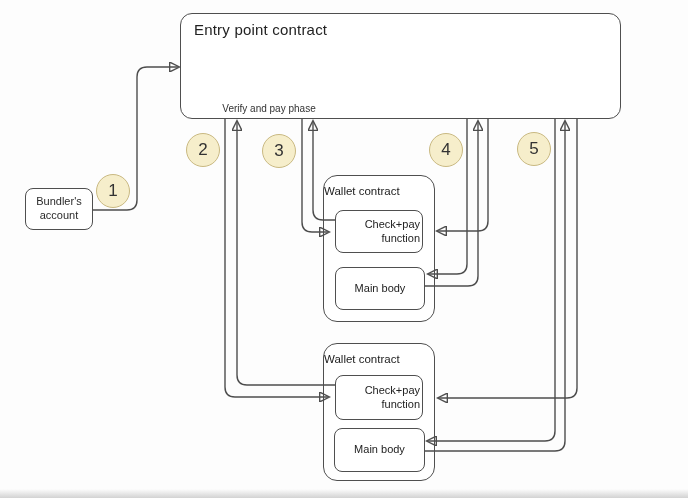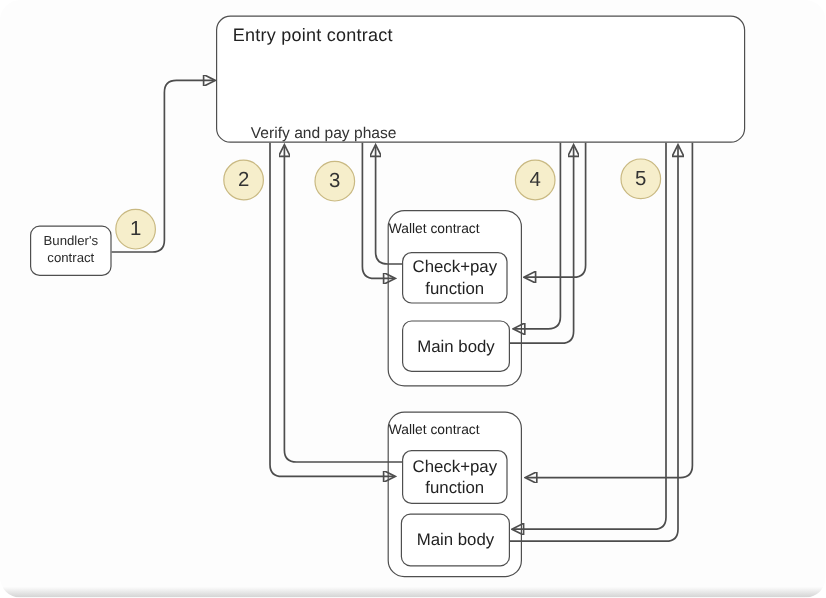--- a/index.html
+++ b/index.html
@@ -1,36 +1,36 @@
 <!DOCTYPE html>
 <html><head>
 <meta charset="utf-8">
 <style>
   html,body{margin:0;padding:0;background:#ffffff;}
   body{font-family:"Liberation Sans","DejaVu Sans",sans-serif;color:#2a2a2a;}
-  #stage{position:relative;width:688px;height:498px;background:#fdfdfd;overflow:hidden;border-radius:17px;}
+  #stage{position:relative;width:688px;height:498px;background:#fdfdfd;overflow:hidden;}
 
   .box{position:absolute;background:#ffffff;border:1.5px solid #4f4f4f;box-sizing:border-box;}
   .entry{left:180px;top:13px;width:441px;height:106px;border-radius:12px;}
   .entry-title{position:absolute;left:194px;top:21px;font-size:15px;letter-spacing:.2px;color:#222;}
-  .phase{position:absolute;top:103px;font-size:13px;color:#333;text-align:center;white-space:nowrap;}
+  .phase{position:absolute;top:103px;font-size:10px;color:#333;text-align:center;white-space:nowrap;}
   .phase.verify{left:209px;width:120px;}
   .phase.execute{left:443px;width:160px;}
 
   .bundler{left:25px;top:188px;width:68px;height:42px;border-radius:8px;
            display:flex;align-items:center;justify-content:center;text-align:center;
            font-size:11px;line-height:1.25;padding:2px;}
 
   .wallet{border-radius:14px;}
   .wallet.top{left:323px;top:175px;width:112px;height:147px;}
   .wallet.bottom{left:323px;top:343px;width:112px;height:138px;}
   .wallet-title{position:absolute;left:0;top:9px;width:100%;text-align:left;font-size:11.5px;color:#222;}
 
   .inner{border-radius:8px;display:flex;align-items:center;justify-content:center;
-         text-align:center;font-size:14px;line-height:1.25;color:#222;padding:2px;}
+         text-align:right;font-size:11px;line-height:1.25;color:#222;padding:2px;}
   .cp-top{left:335px;top:210px;width:88px;height:43px;}
   .mb-top{left:335px;top:267px;width:90px;height:43px;}
   .cp-bottom{left:335px;top:375px;width:88px;height:45px;}
   .mb-bottom{left:334px;top:428px;width:91px;height:44px;}
 
   .badge{position:absolute;width:34px;height:34px;border-radius:50%;
          background:#f6eecb;border:1.5px solid #c9b982;box-sizing:border-box;
          display:flex;align-items:center;justify-content:center;
          font-size:17px;color:#333;}
   .badge.b1{left:96px;top:174px;}
@@ -47,21 +47,21 @@
 </style>
 </head>
 <body>
 
 <div id="stage">
 
   <div class="box entry"></div>
   <div class="entry-title">Entry point contract</div>
   <div class="phase verify">Verify and pay phase</div>
 
-  <div class="box bundler">Bundler's contract</div>
+  <div class="box bundler">Bundler's account</div>
 
   <div class="box wallet top">
     <div class="wallet-title">Wallet contract</div>
   </div>
   <div class="box inner cp-top">Check+pay function</div>
   <div class="box inner mb-top">Main body</div>
 
   <div class="box wallet bottom">
     <div class="wallet-title">Wallet contract</div>
   </div>

